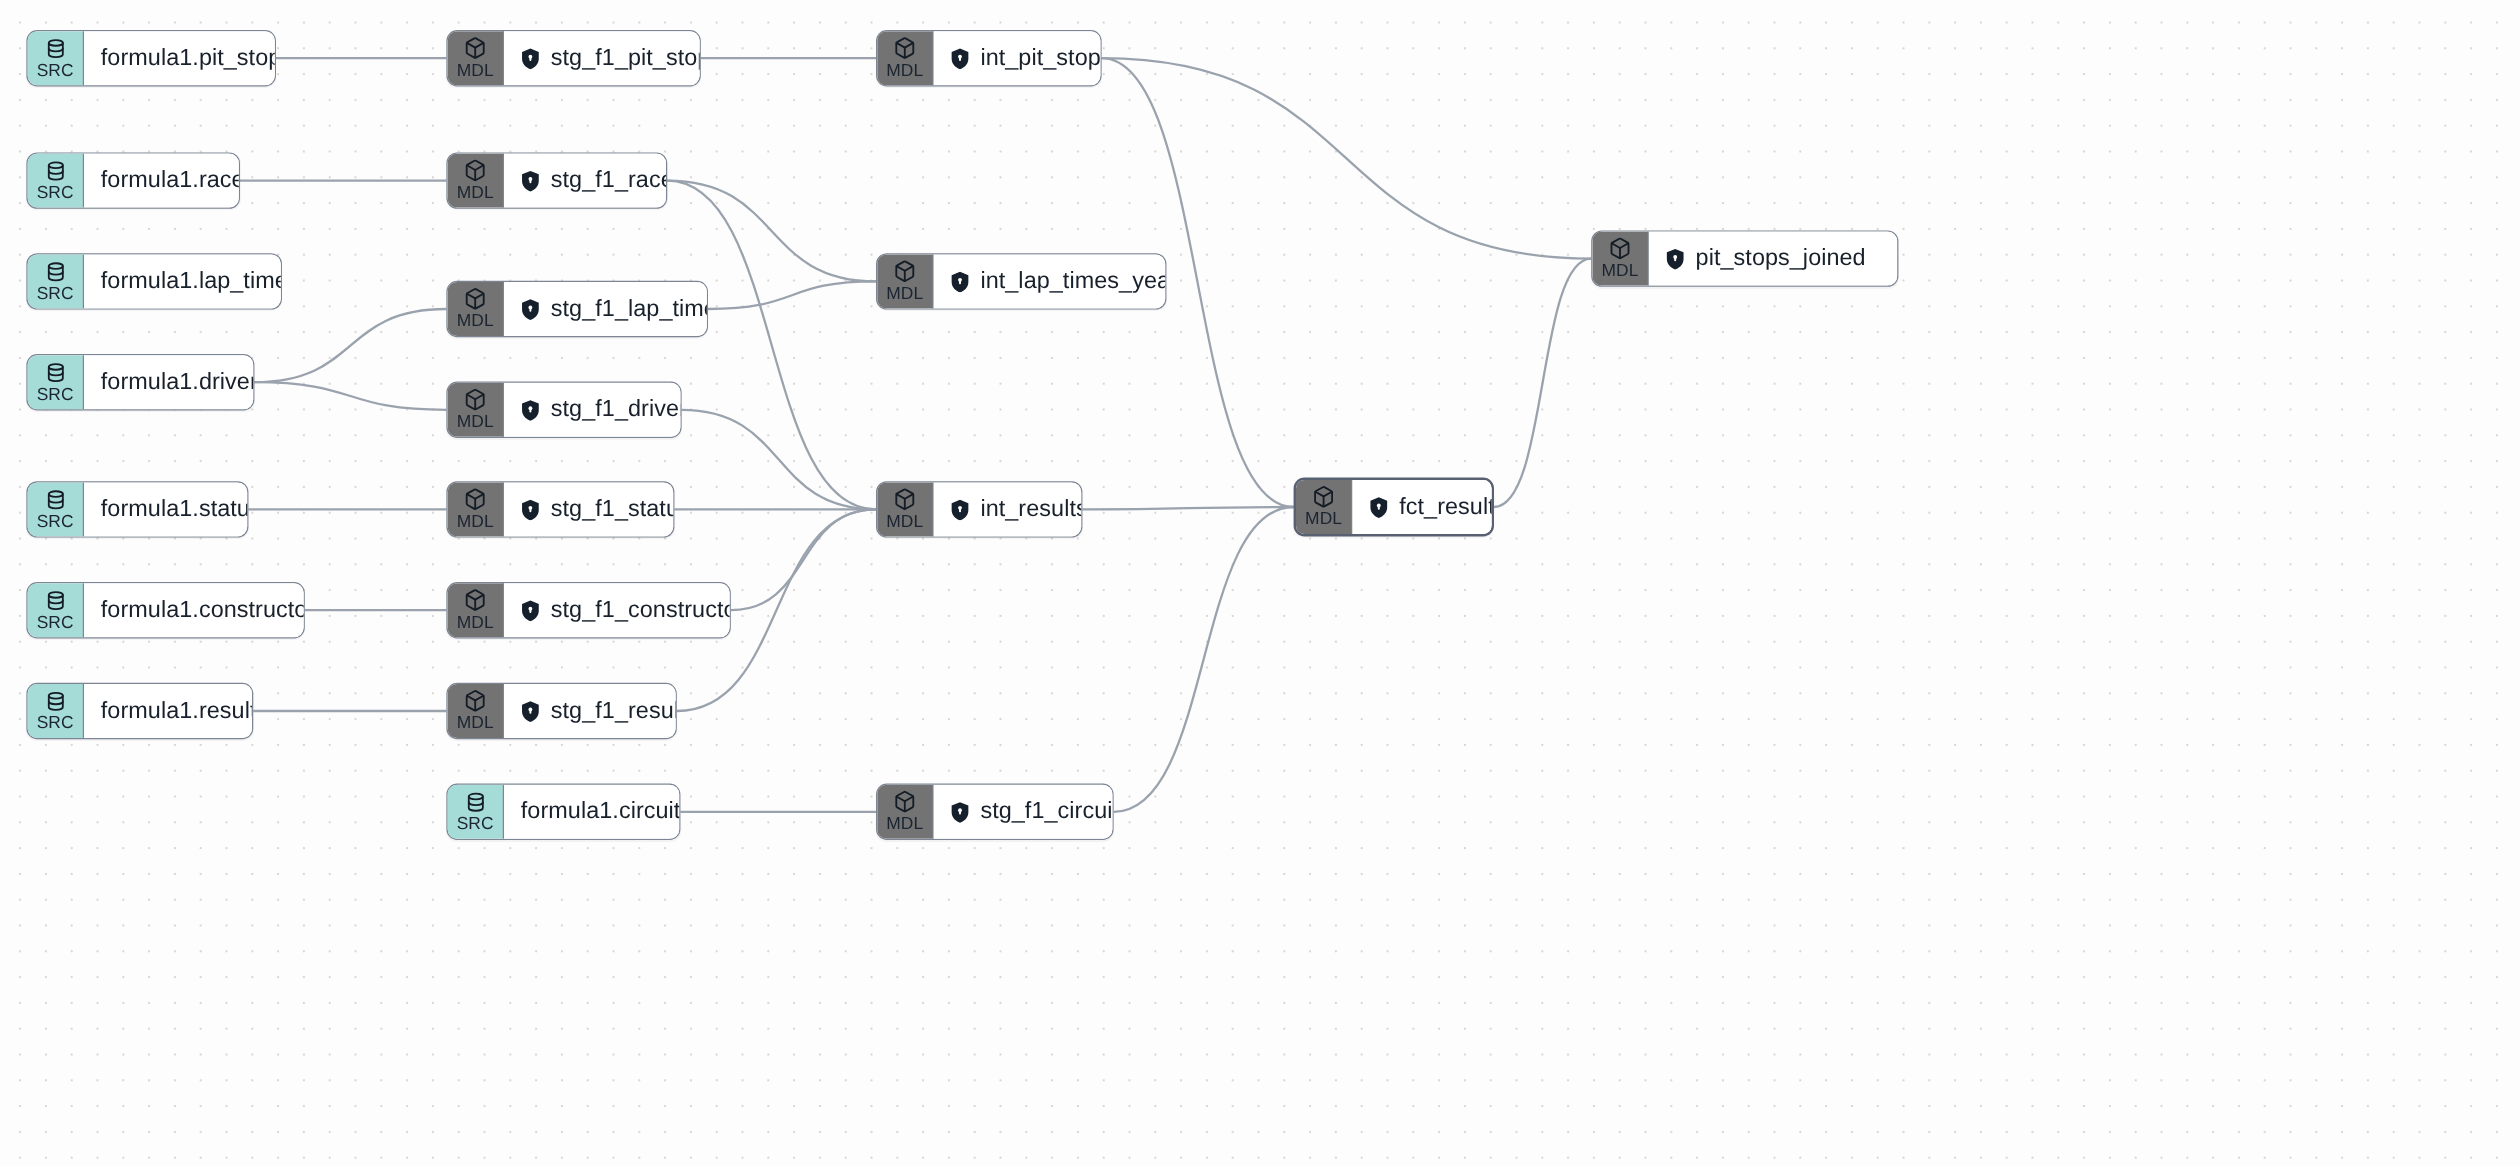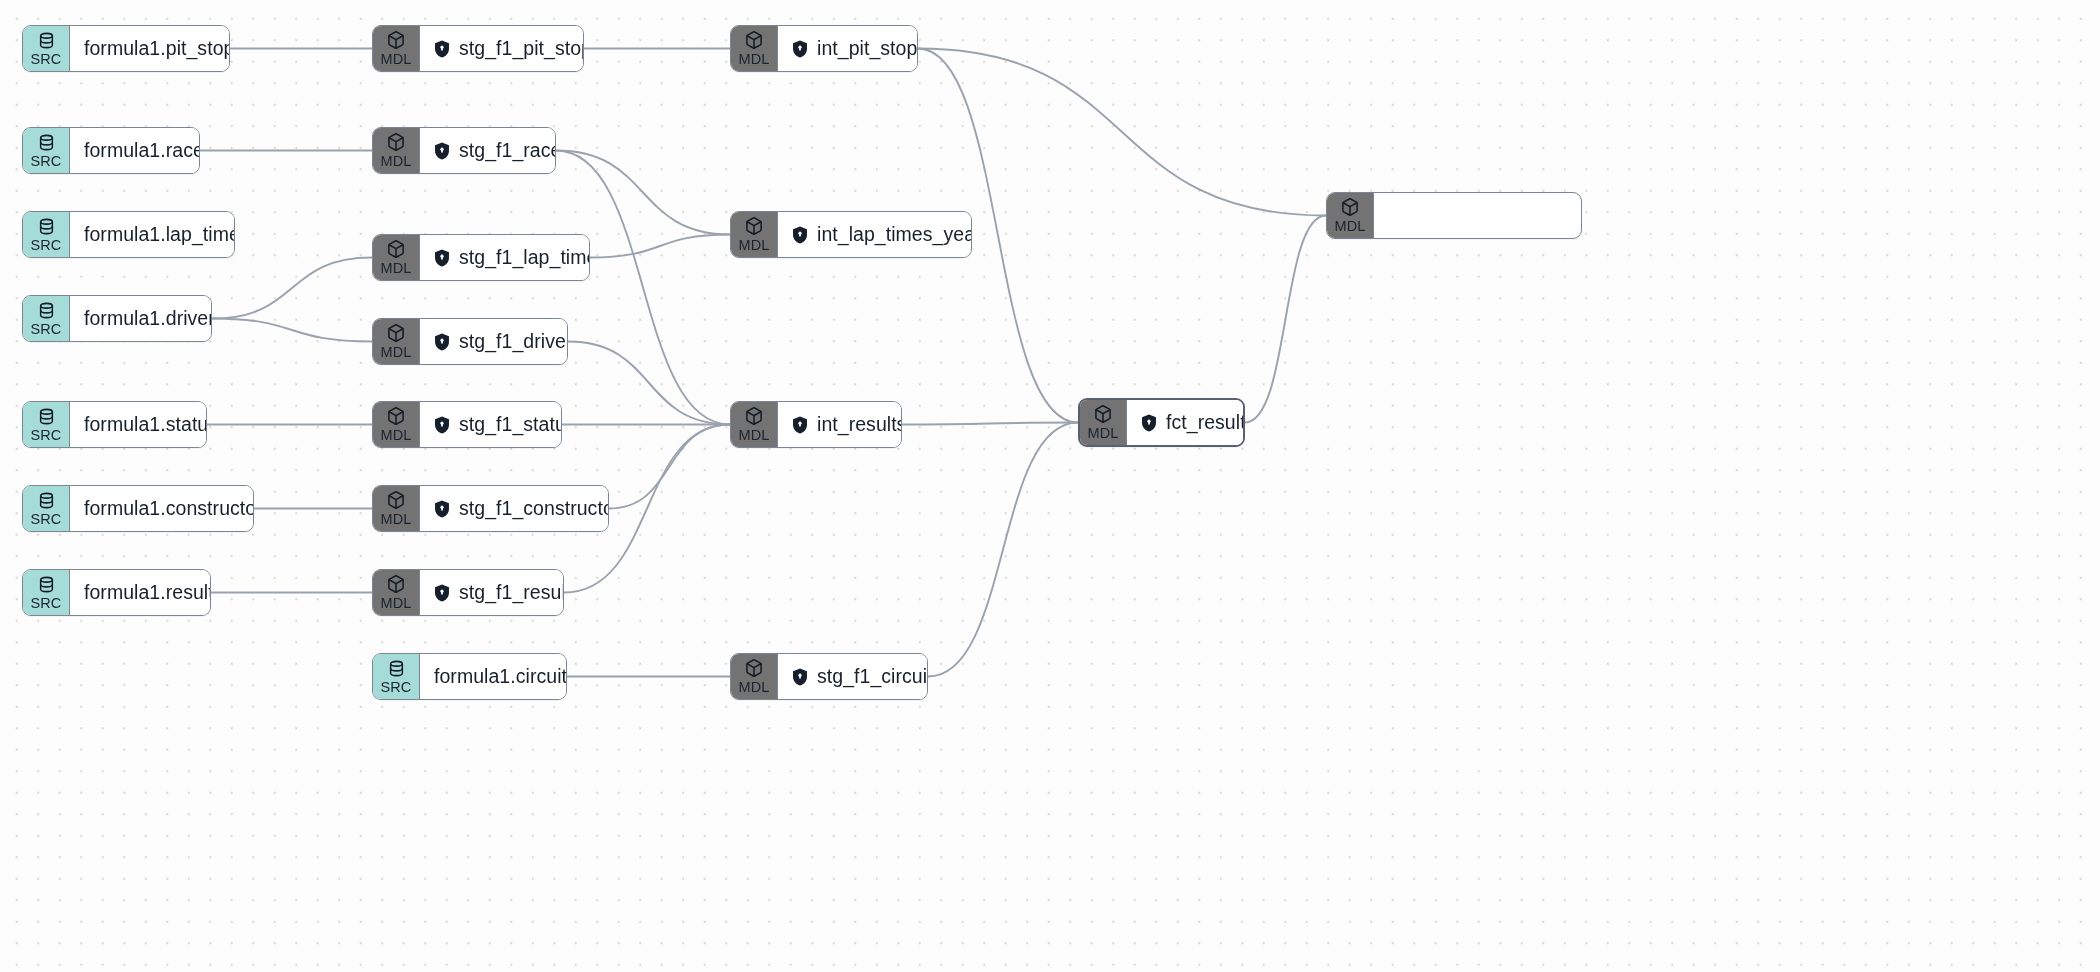--- a/index.html
+++ b/index.html
@@ -444,15 +444,23 @@
       </div>
       <div class="node" style="left: 1326px; top: 192px; width: 256px; height: 47px;">
         <div class="badge mdl">
           <span class="badge-icon"><svg width="20" height="20" viewBox="0 0 24 24" fill="none" stroke="#141c26" stroke-width="1.85" stroke-linecap="round" stroke-linejoin="round">
               <path d="M20.5 7.6v8.8a1.6 1.6 0 0 1-.85 1.41l-6.9 3.8a1.6 1.6 0 0 1-1.5 0l-6.9-3.8A1.6 1.6 0 0 1 3.5 16.4V7.6a1.6 1.6 0 0 1 .85-1.41l6.9-3.8a1.6 1.6 0 0 1 1.5 0l6.9 3.8A1.6 1.6 0 0 1 20.5 7.6z"></path>
               <path d="M3.75 6.9 12 11.6l8.25-4.7"></path>
               <path d="M12 21.2V11.6"></path>
             </svg></span>
           <span class="badge-text">MDL</span>
         </div>
+        <div class="body">
+          <span class="shield-icon"><svg width="16" height="18" viewBox="0 0 20 23" fill="#16202c">
+              <path d="M10 0.6 1.1 4.2v7.2c0 5 3.8 9.5 8.9 11.1 5.1-1.6 8.9-6.1 8.9-11.1V4.2L10 0.6z"></path>
+              <circle cx="10" cy="9.2" r="2.05" fill="#ffffff"></circle>
+              <rect x="8.95" y="9.2" width="2.1" height="4.6" rx="1.05" fill="#ffffff"></rect>
+            </svg></span>
+          <span class="label">pit_stops_joined</span>
+        </div>
       </div>
     </div>
 </div>
 
 </body></html>

